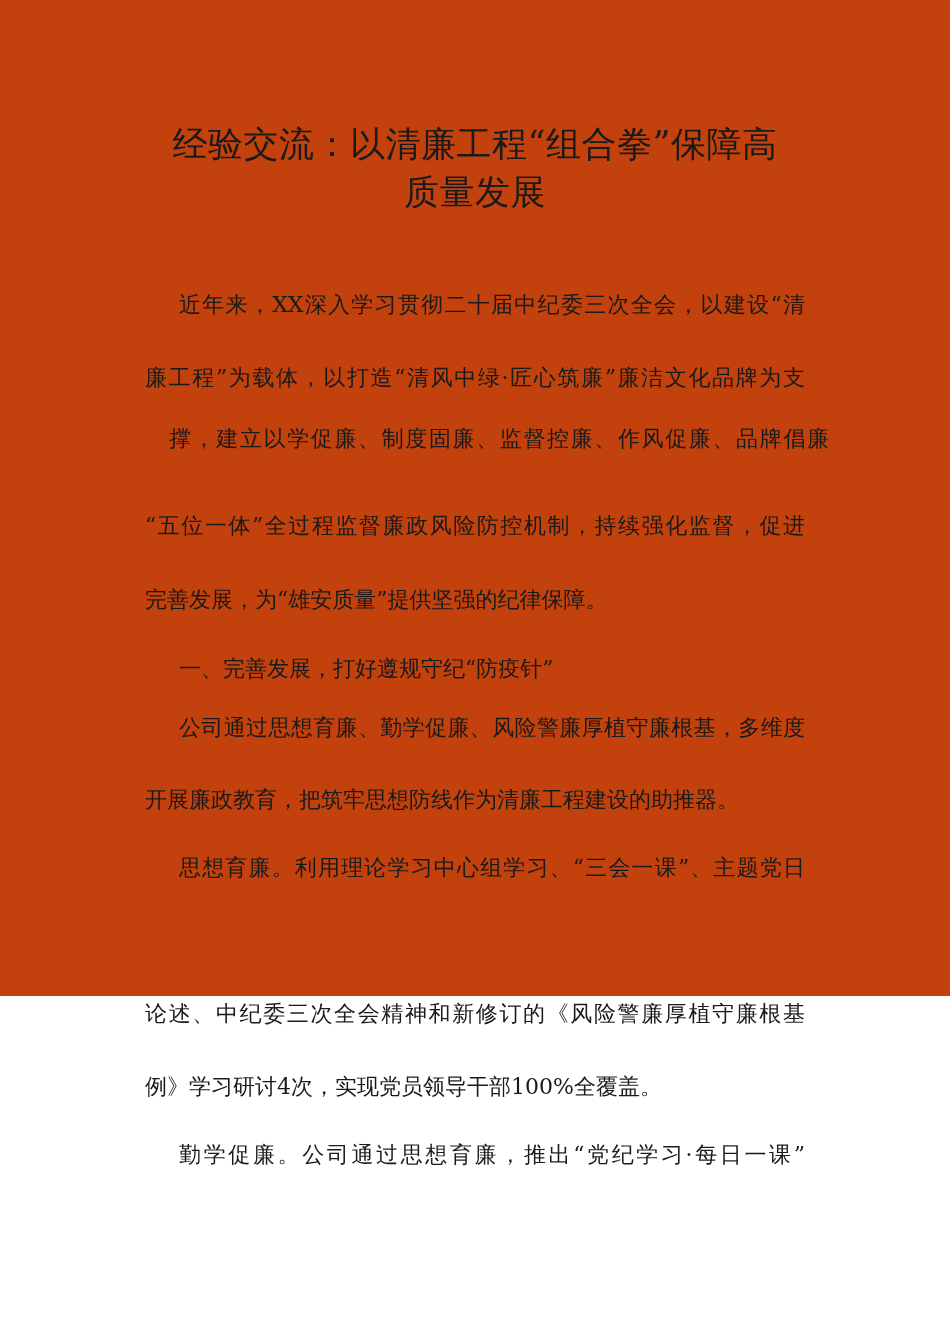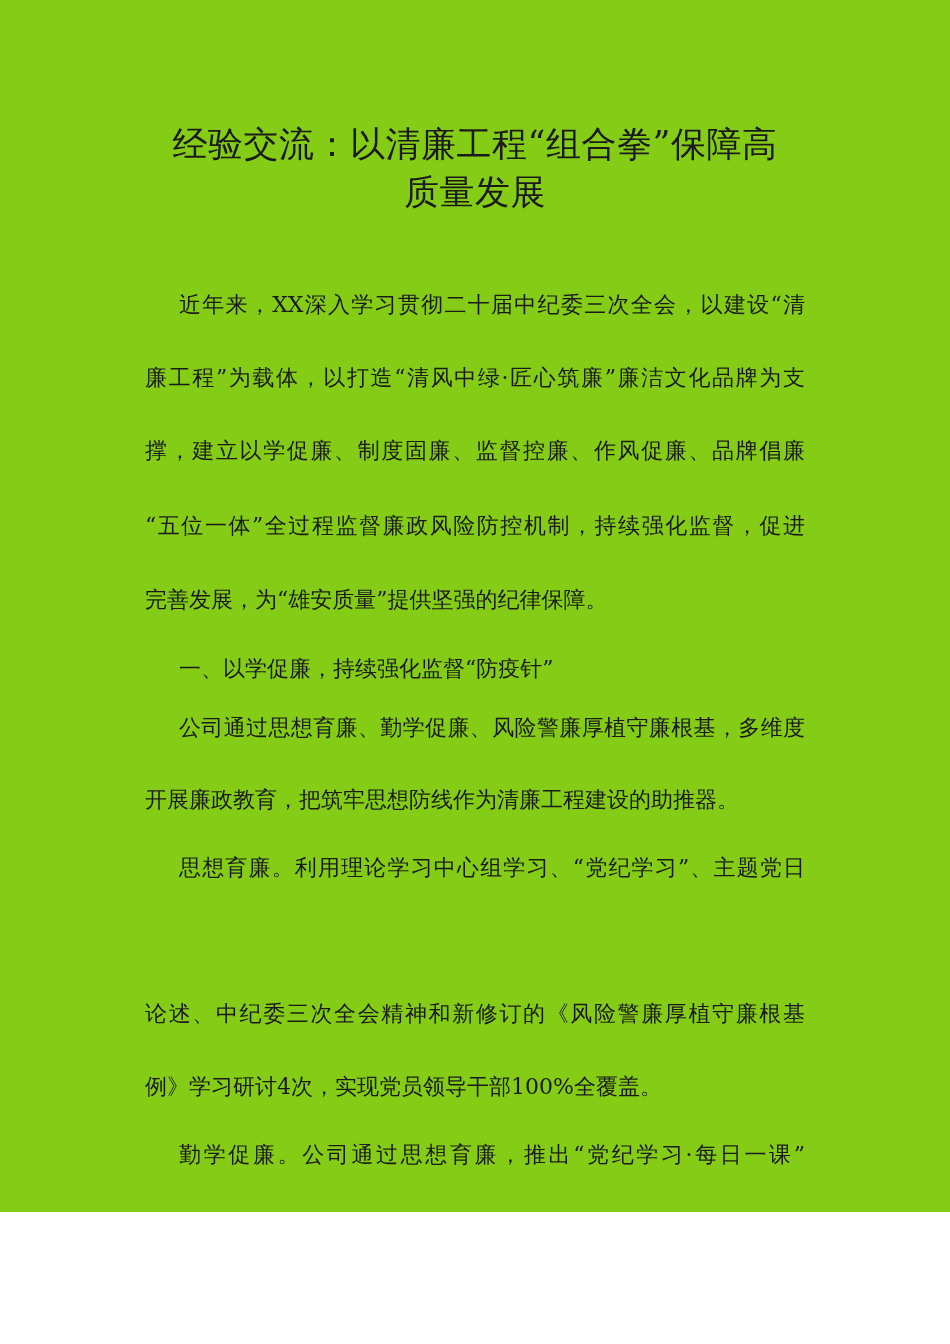--- a/index.html
+++ b/index.html
@@ -1,43 +1,43 @@
 <!DOCTYPE html>
 <html><head>
   <meta charset="utf-8">
   <style>
     html, body { margin: 0; padding: 0; background: #ffffff; }
     body { width: 950px; height: 1344px; position: relative; overflow: hidden;
            font-family: "DejaVu Serif", "Liberation Serif", serif; color: #1a1a1a; }
-    .page { position: absolute; left: 0; top: 0; width: 950px; height: 1212px; background: #84cc16; }
+    .page { position: absolute; left: 0; top: 0; width: 950px; height: 996px; background: #c2410c; }
     .title-line { position: absolute; left: 0; width: 950px; text-align: center;
                   font-size: 35px; line-height: 44px; white-space: nowrap; letter-spacing: 0.5px; }
     .line { position: absolute; left: 145px; width: 660px; font-size: 22px; line-height: 30px;
             white-space: nowrap; text-align: justify; text-align-last: justify; }
     .line.first { padding-left: 34px; width: 626px; }
     .line.last { text-align-last: left; }
   </style>
 </head>
 <body>
 
 <div class="page">
 
   <div class="title-line" style="top:122px;">经验交流：以清廉工程“组合拳”保障高</div>
   <div class="title-line" style="top:170px;">质量发展</div>
 
   <div class="line first" style="top:290px;">近年来，XX深入学习贯彻二十届中纪委三次全会，以建设“清</div>
   <div class="line" style="top:363px;">廉工程”为载体，以打造“清风中绿·匠心筑廉”廉洁文化品牌为支</div>
-  <div class="line" style="top:436px;">撑，建立以学促廉、制度固廉、监督控廉、作风促廉、品牌倡廉</div>
+  <div class="line" style="top:424px;margin-left:24px;">撑，建立以学促廉、制度固廉、监督控廉、作风促廉、品牌倡廉</div>
   <div class="line" style="top:511px;">“五位一体”全过程监督廉政风险防控机制，持续强化监督，促进</div>
   <div class="line last" style="top:585px;">完善发展，为“雄安质量”提供坚强的纪律保障。</div>
 
-  <div class="line first last" style="top:654px;">一、以学促廉，持续强化监督“防疫针”</div>
+  <div class="line first last" style="top:654px;">一、完善发展，打好遵规守纪“防疫针”</div>
 
   <div class="line first" style="top:713px;">公司通过思想育廉、勤学促廉、风险警廉厚植守廉根基，多维度</div>
   <div class="line last" style="top:785px;">开展廉政教育，把筑牢思想防线作为清廉工程建设的助推器。</div>
 
-  <div class="line first" style="top:853px;">思想育廉。利用理论学习中心组学习、“党纪学习”、主题党日</div>
+  <div class="line first" style="top:853px;">思想育廉。利用理论学习中心组学习、“三会一课”、主题党日</div>
   <div class="line" style="top:999px;">论述、中纪委三次全会精神和新修订的《风险警廉厚植守廉根基</div>
   <div class="line last" style="top:1072px;">例》学习研讨4次，实现党员领导干部100%全覆盖。</div>
 
   <div class="line first" style="top:1140px;">勤学促廉。公司通过思想育廉，推出“党纪学习·每日一课”</div>
 
 </div>
 
 </body></html>

